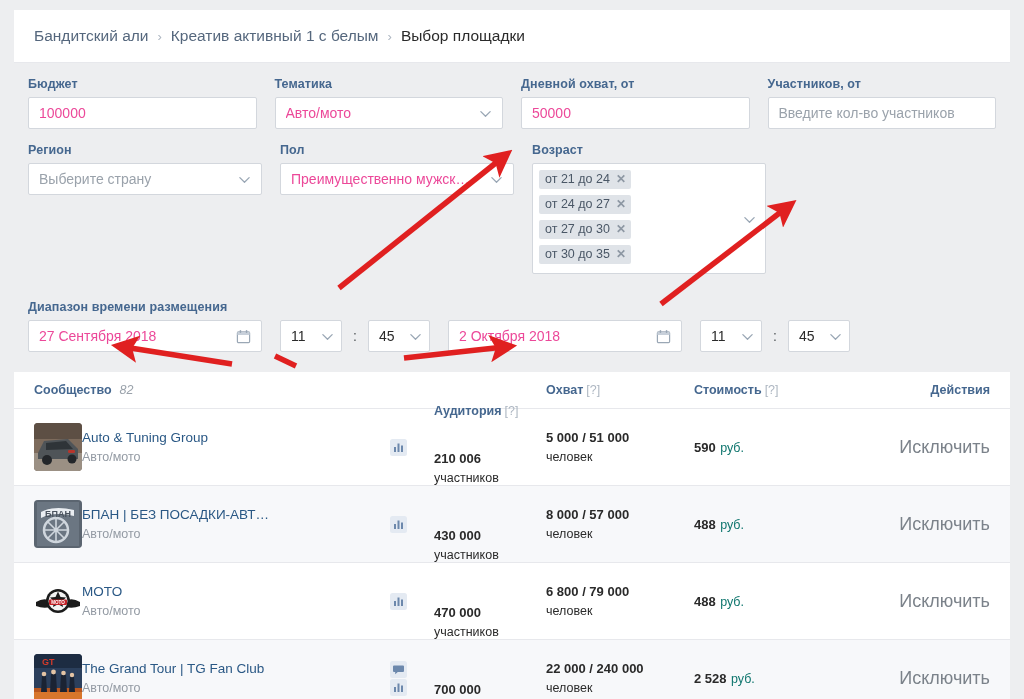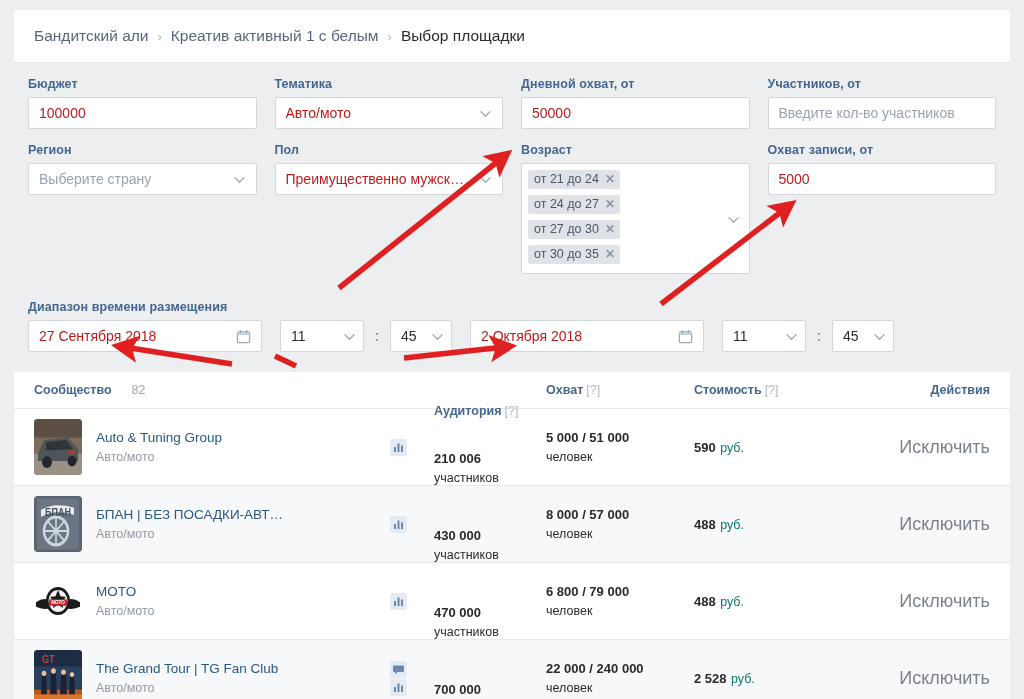--- a/index.html
+++ b/index.html
@@ -76,21 +76,21 @@
   }
   .finput {
     box-sizing: border-box;
     width: 100%;
     height: 32px;
     background: #fff;
     border: 1px solid #d3d7dd;
     border-radius: 2px;
     padding: 0 10px;
     font-size: 14px;
-    color: #b91c1c;
+    color: #ec4899;
     display: flex;
     align-items: center;
     position: relative;
   }
   .finput.placeholder { color: #9aa2ab; }
   .finput .txt {
     overflow: hidden;
     white-space: nowrap;
     text-overflow: ellipsis;
     flex: 1;
@@ -146,21 +146,21 @@
     height: 13px;
   }
 
   
   .daterow {
     display: flex;
     align-items: flex-end;
     padding: 0 0 0 0;
   }
   .dcol-date { width: 234px; margin-right: 18px; }
-  .dcol-hh   { width: 84px;  margin-right: 8px; }
+  .dcol-hh   { width: 62px;  margin-right: 8px; }
   .dcol-colon{ width: 10px; text-align:center; color:#54585c; font-size:14px; line-height:32px; margin-right:8px;}
   .dcol-mm   { width: 62px; margin-right: 18px; }
 
   .tsel {
     box-sizing: border-box;
     height: 32px;
     background: #fff;
     border: 1px solid #d3d7dd;
     border-radius: 2px;
     display: flex;
@@ -177,45 +177,44 @@
     display: flex;
     align-items: center;
     height: 36px;
     border-bottom: 1px solid #e7e8ec;
     padding: 0 20px;
     font-size: 12.5px;
     font-weight: bold;
     color: #45678f;
   }
   .th-q { color:#aeb7c2; font-weight: normal; margin-left:3px;}
-  .th-count { color:#9aa2ab; font-weight: normal; margin-left:20px; }
+  .th-count { color:#9aa2ab; font-weight: normal; margin-left:8px;font-style:italic; }
 
   .c-name { width: 356px; }
   .c-icons{ width: 44px; }
   .c-aud  { width: 112px; margin-top: 42px; }
   .c-reach{ width: 148px; }
   .c-cost { width: 172px; }
   .c-act  { width: 124px; text-align: right; }
 
   .trow {
     display: flex;
     align-items: center;
     min-height: 72px;
     padding: 0 20px;
     border-bottom: 1px solid #e7e8ec;
     background: #fff;
   }
   .trow.alt { background: #f7f8fa; }
 
   .cell-name { display:flex; align-items:center; }
   .avatar {
-    width: 48px; height: 56px;
+    width: 48px; height: 48px;
     border-radius: 4px;
     flex: none;
-    margin-right: 14px;
     overflow: hidden;
     position: relative;
     background: #c9ccd1;
   }
   .avatar svg { display:block; width:100%; height:100%; }
 
   .gname {
     font-size: 13.5px;
     font-weight: normal;
     color: #2a5885;
@@ -369,26 +368,20 @@
                   <span class="x">✕</span>
                 </span></div>
             <span class="chev-abs">
               <svg viewBox="0 0 14 14">
                   <path d="M2 5 L7 10 L12 5" fill="none" stroke="#9aa7b5" stroke-width="1.4" stroke-linecap="round" stroke-linejoin="round"></path>
                 </svg>
             </span>
           </div>
         </div>
 
-        <div class="fcol">
-          <div class="flabel">Охват записи, от</div>
-          <div class="finput">
-            <span class="txt">5000</span>
-          </div>
-        </div>
 
       </div>
 
       <div style="height:26px"></div>
       <div class="flabel">Диапазон времени размещения</div>
       <div class="daterow">
 
         <div class="dcol-date">
           <div class="finput">
             <span class="txt">27 Сентября 2018</span>

